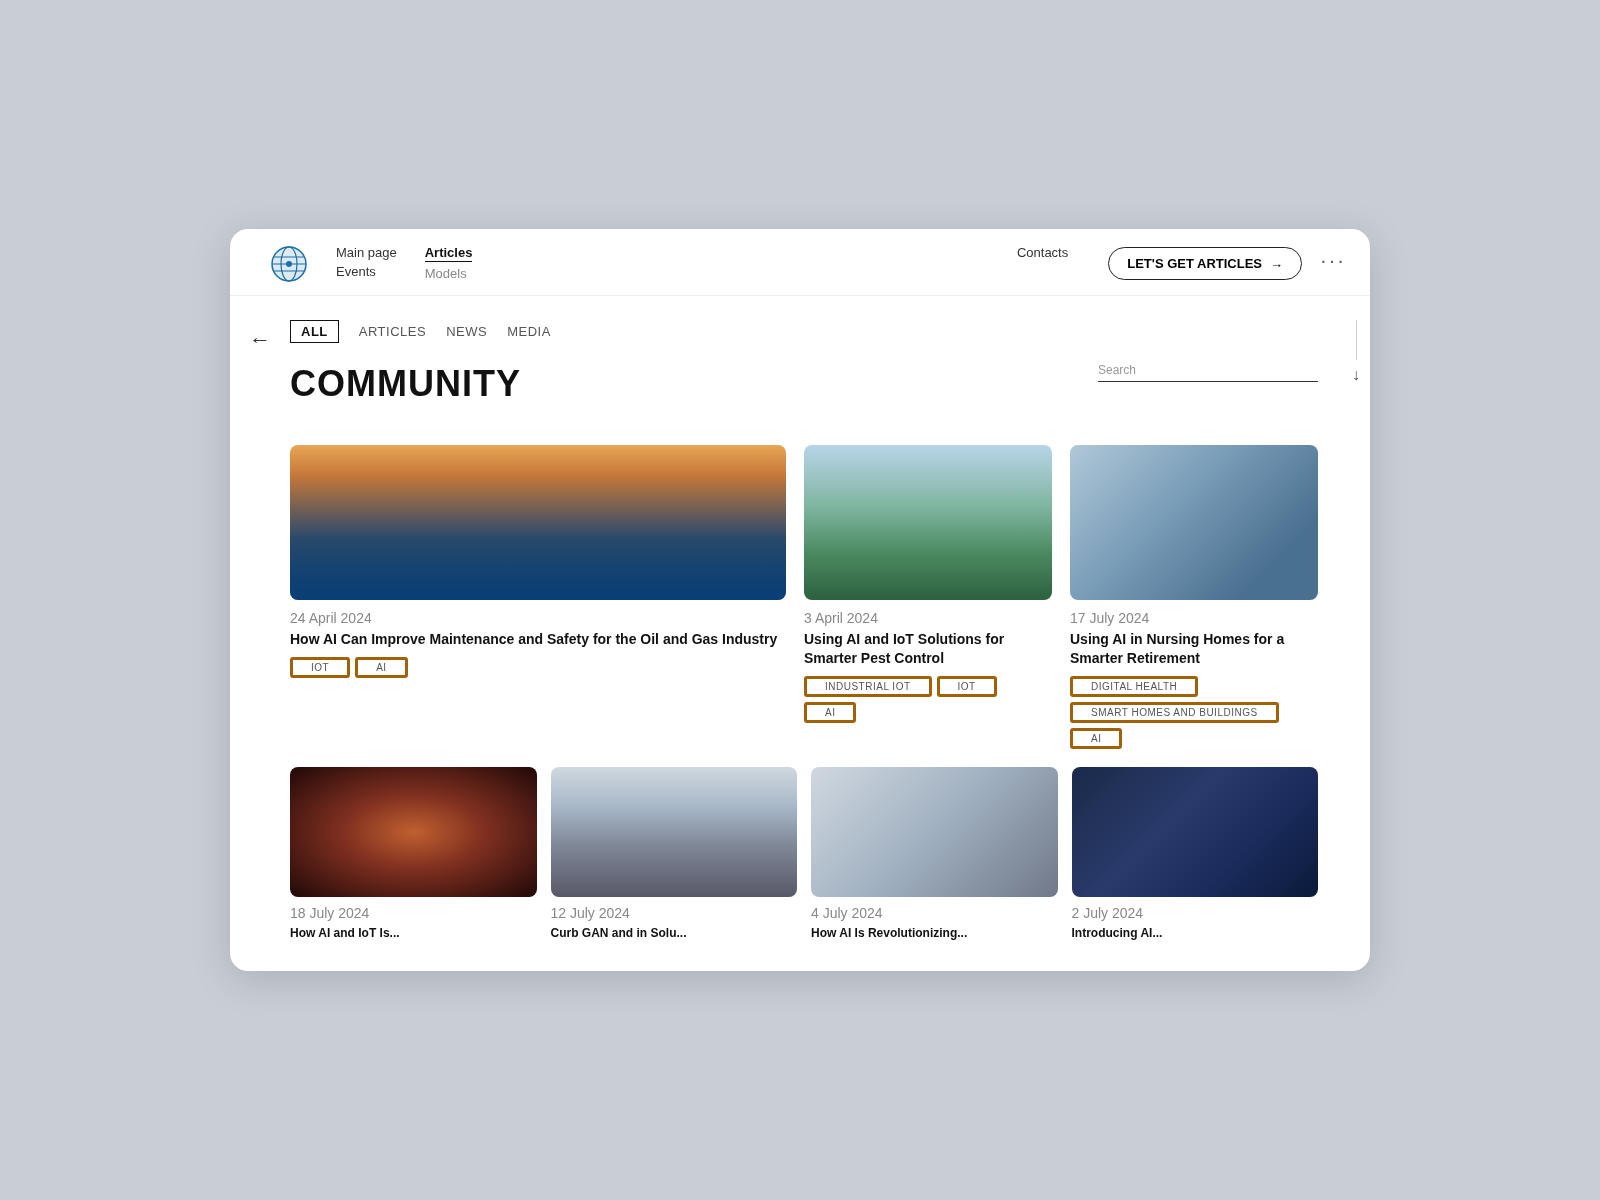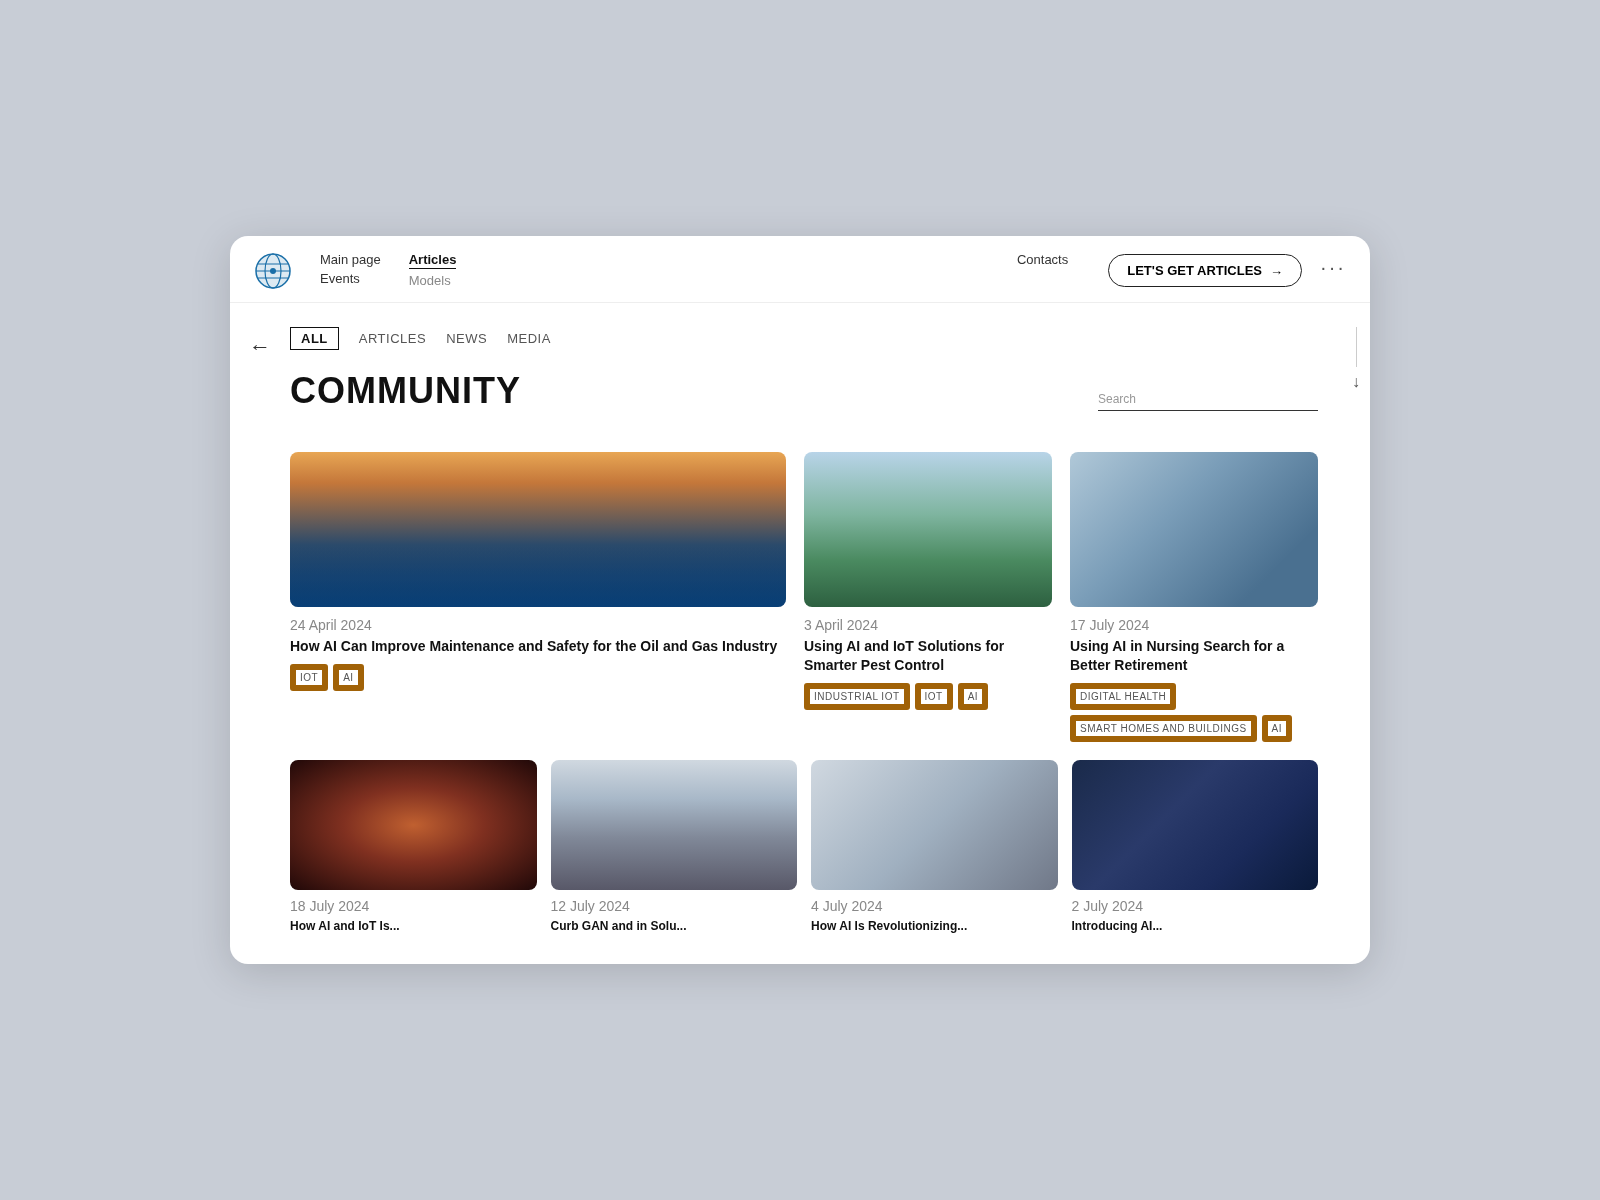--- a/index.html
+++ b/index.html
@@ -18,21 +18,21 @@
       background: #fff;
       border-radius: 18px;
       overflow: hidden;
       box-shadow: 0 8px 40px rgba(0,0,0,0.15);
     }
 
     
     .nav {
       display: flex;
       align-items: flex-start;
-      padding: 16px 24px 12px 24px;
+      padding: 16px 24px 12px 40px;
       border-bottom: 1px solid #eee;
       gap: 0;
       justify-content: center;
     }
 
     .nav-logo {
       width: 38px;
       height: 38px;
       margin-right: 28px;
       flex-shrink: 0;
@@ -304,23 +304,23 @@
       margin-bottom: 6px;
     }
 
     .article-tags {
       display: flex;
       flex-wrap: wrap;
       gap: 5px;
     }
 
     .tag {
-      border: 6px solid #a16207;
+      border: 3px solid #a16207;
       border-radius: 3px;
-      padding: 2px 4px;
+      padding: 2px 18px;
       font-size: 10px;
       color: #555;
       text-transform: uppercase;
       letter-spacing: 0.5px;
     }
 
     .right-scroll-bar {
       width: 28px;
       display: flex;
       flex-direction: column;
@@ -396,21 +396,21 @@
 
     <div class="content">
 
       <div class="filter-tabs">
         <span class="filter-tab active">ALL</span>
         <span class="filter-tab">ARTICLES</span>
         <span class="filter-tab">NEWS</span>
         <span class="filter-tab">MEDIA</span>
       </div>
 
-      <div style="display:flex; align-items:center; gap:24px; margin-bottom:20px;">
+      <div style="display:flex; align-items:flex-start; gap:24px; margin-bottom:20px;">
         <div class="page-heading" style="flex:1;">
           <span class="heading-bold">COMMUNITY</span>
         </div>
         <div class="search-area">
           <div class="search-input-wrap">
             <span class="search-label">Search</span>
             <div class="search-line"></div>
           </div>
         </div>
       </div>
@@ -434,21 +434,21 @@
           <div class="article-tags">
             <span class="tag">INDUSTRIAL IOT</span>
             <span class="tag">IOT</span>
             <span class="tag">AI</span>
           </div>
         </div>
 
         <div class="article-card">
           <div class="article-image img-nursing"></div>
           <div class="article-date">17 July 2024</div>
-          <div class="article-title">Using AI in Nursing Search for a Better Retirement</div>
+          <div class="article-title">Using AI in Nursing Homes for a Smarter Retirement</div>
           <div class="article-tags">
             <span class="tag">DIGITAL HEALTH</span>
             <span class="tag">SMART HOMES AND BUILDINGS</span>
             <span class="tag">AI</span>
           </div>
         </div>
 
       </div>
 
       <div class="articles-row-bottom">

